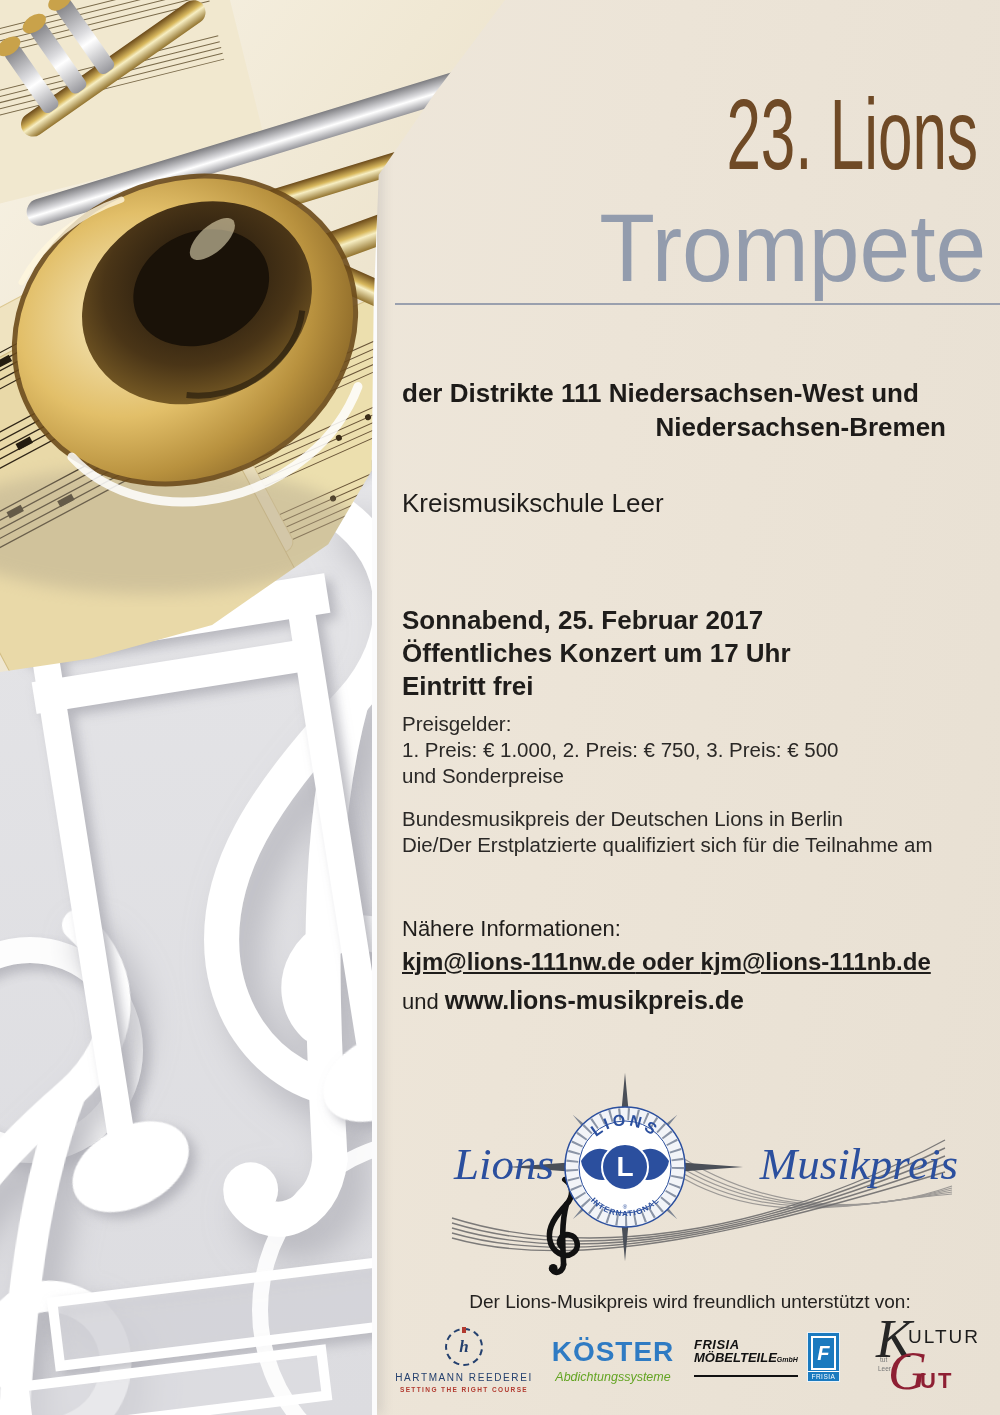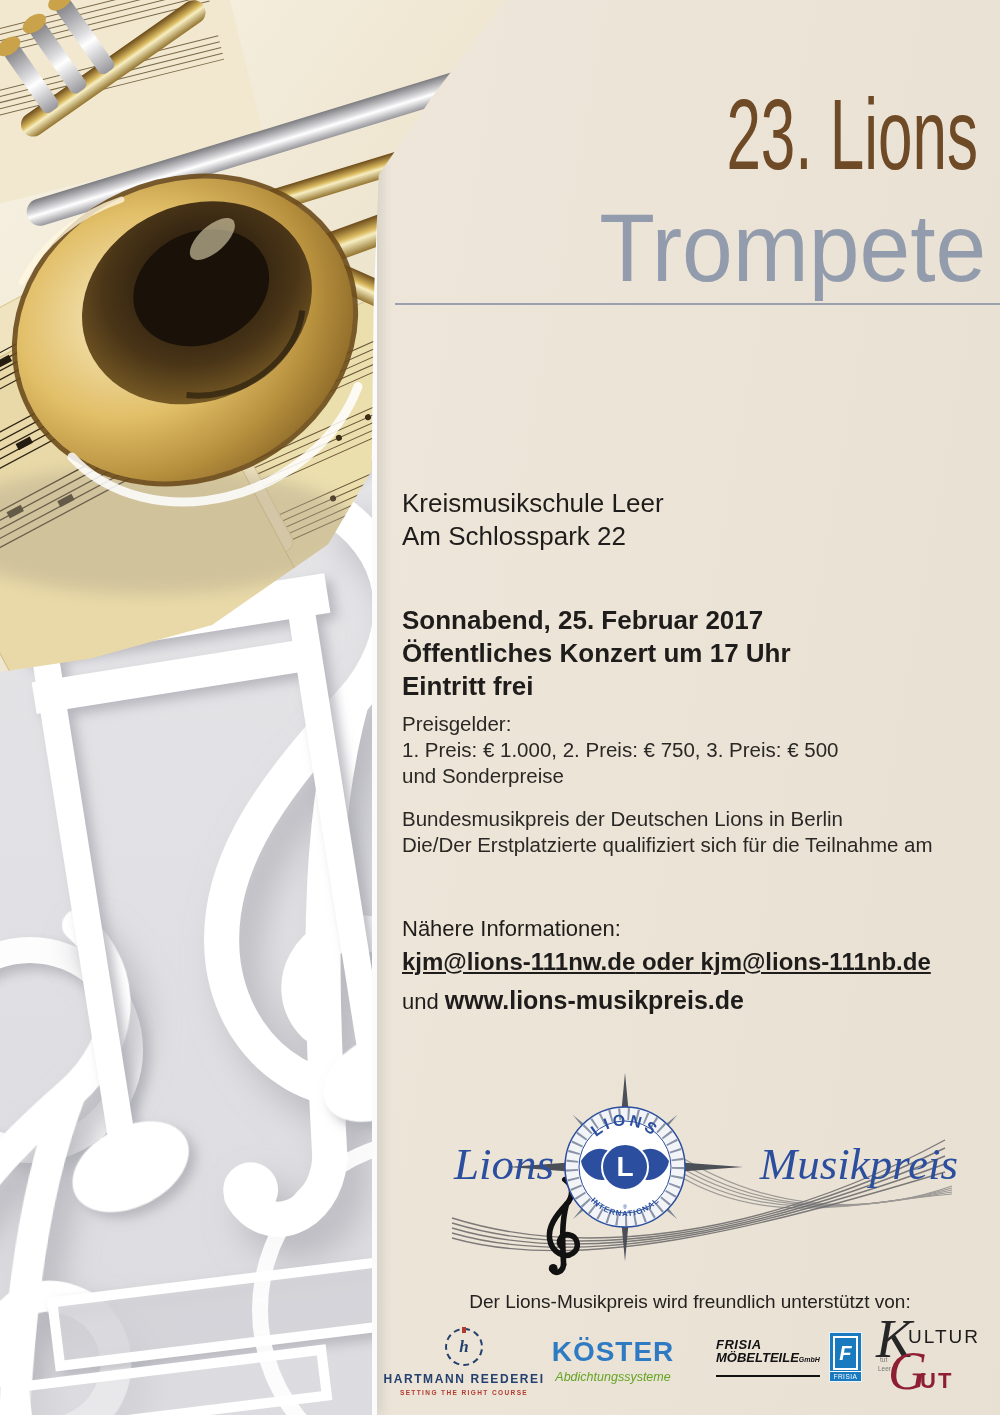--- a/index.html
+++ b/index.html
@@ -37,26 +37,26 @@
   .logo-word{position:absolute;font-family:"Liberation Serif",serif;font-style:italic;font-size:45px;color:#2b4f9e;}
   .logo-word.left{left:14px;top:48px;}
   .logo-word.right{right:2px;top:48px;}
   
   .supporters-h{top:1291px;left:390px;right:10px;text-align:center;font-size:19px;color:#242220;}
   .sponsor{position:absolute;top:1322px;display:flex;flex-direction:column;align-items:center;}
   .sp-hartmann{left:396px;width:136px;padding-top:6px;}
   .h-circle{width:34px;height:34px;border-radius:50%;border:2px dashed #24406e;display:flex;align-items:center;justify-content:center;position:relative;background:transparent;}
   .h-tick{position:absolute;top:-3px;left:50%;transform:translateX(-50%);width:4px;height:6px;background:#b23a2f;}
   .h-mono{font-family:"Liberation Serif",serif;font-style:italic;font-weight:bold;font-size:17px;color:#24406e;}
-  .h-name{margin-top:6px;font-size:12px;font-weight:bold;letter-spacing:1.6px;color:#24406e;white-space:nowrap;}
+  .h-name{margin-top:6px;font-size:10px;font-weight:normal;letter-spacing:1.6px;color:#24406e;white-space:nowrap;}
   .h-tag{margin-top:3px;font-size:6.5px;font-weight:bold;letter-spacing:1.4px;color:#b23a2f;white-space:nowrap;}
   .sp-koester{left:548px;width:130px;padding-top:14px;}
   .k-name{font-size:28px;font-weight:bold;letter-spacing:1px;color:#2f7bc3;}
   .k-tag{font-size:12.5px;font-style:italic;color:#63a422;margin-top:2px;}
-  .sp-frisia{left:694px;width:146px;flex-direction:row;align-items:flex-start;gap:9px;padding-top:16px;display:flex;margin-left:22px;}
+  .sp-frisia{left:694px;width:146px;flex-direction:row;align-items:flex-start;gap:9px;padding-top:16px;display:flex;}
   .f-text{border-bottom:2px solid #111;padding-bottom:8px;}
   .f-l1{font-size:13px;font-weight:800;font-style:italic;letter-spacing:.5px;color:#111;line-height:13px;}
   .f-l2{font-size:13px;font-weight:800;font-style:italic;color:#111;line-height:14px;white-space:nowrap;}
   .f-suffix{font-size:7px;font-weight:bold;}
   .f-badge{width:40px;height:48px;background:#1a7abf;border:1px solid #e8f2fa;display:flex;flex-direction:column;margin-top:-6px;}
   .f-glyph{flex:1;margin:3px 3px 1px 3px;border:2px solid #fff;display:flex;align-items:center;justify-content:center;color:#fff;font-weight:bold;font-size:20px;font-style:italic;}
   .f-badge-label{font-size:6.5px;color:#fff;text-align:center;border-top:1px solid #fff;padding:1px 0;letter-spacing:.5px;}
   .sp-kultur{left:856px;width:136px;height:88px;position:absolute;top:1316px;}
   .kg{position:absolute;font-family:"Liberation Serif",serif;font-style:italic;}
   .kg-k{left:20px;top:-8px;font-size:54px;color:#262626;}
@@ -238,24 +238,27 @@
         <path d="M30,400 A168 142 0 0 0 320,452" stroke="#ffffff" stroke-width="9" fill="none" opacity=".85" stroke-linecap="round"></path>
         <path d="M55,220 A160 140 0 0 1 180,185" stroke="#fff6dd" stroke-width="6" fill="none" opacity=".8" stroke-linecap="round"></path>
       </g>
     </svg>
   </div>
 
   <div class="abs title"><span class="squeeze">23. Lions Musikpreis</span></div>
   <div class="abs subtitle"><span class="squeeze">Trompete</span></div>
   <div class="abs title-rule"></div>
 
+  <div class="abs district">
+    <div>der Distrikte 111 Niedersachsen-West und</div>
+    <div class="l2">Niedersachsen-Bremen</div>
+  </div>
 
   <div class="abs venue">
     <div>Kreismusikschule Leer</div>
-    <div>Am Schlosspark 22</div>
   </div>
 
   <div class="abs event">
     <div>Sonnabend, 25. Februar 2017</div>
     <div>Öffentliches Konzert um 17 Uhr</div>
     <div>Eintritt frei</div>
   </div>
 
   <div class="abs prizes">
     <div>Preisgelder:</div>

